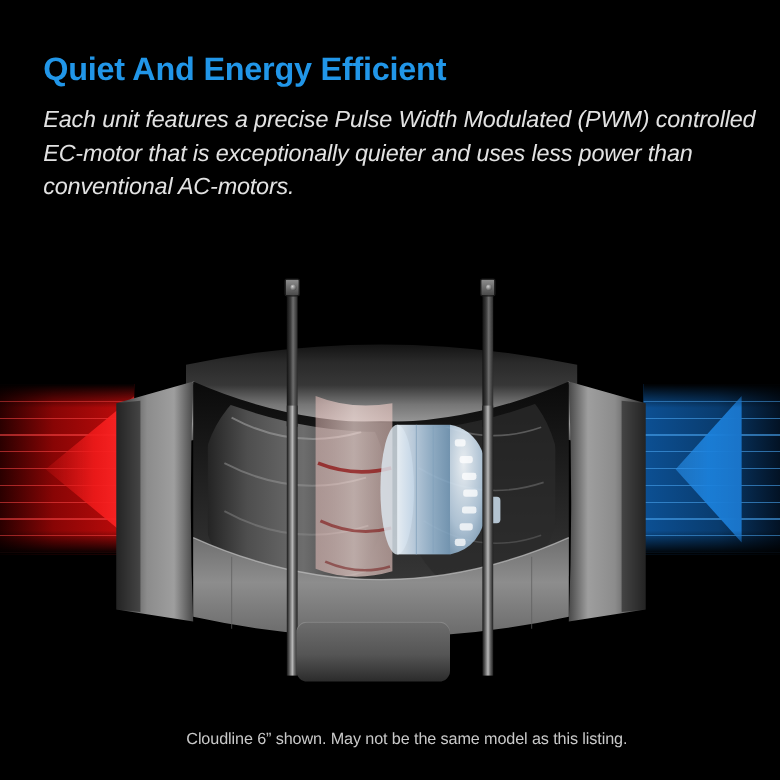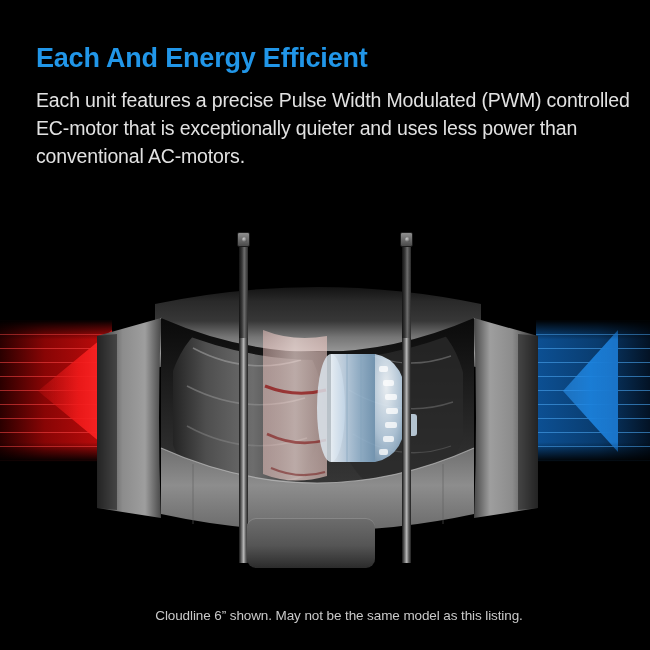--- a/index.html
+++ b/index.html
@@ -27,20 +27,21 @@
     white-space:nowrap;
   }
   .body-copy {
     margin-top:13px;
     font-size:19.5px;
     line-height:1.42;
     color:#e2e2e2;
     font-weight:400;
     letter-spacing:-0.15px;
     max-width:600px;
+    font-style:italic;
   }
 
   
   .caption {
     position:absolute;
     left:0; right:0; top:608px;
     text-align:center;
     font-size:13.5px;
     color:#c9c9c9;
     letter-spacing:-0.1px;
@@ -133,21 +134,21 @@
 
   
   .illus { position:absolute; inset:0; }
 </style>
 </head>
 <body>
 
 <div id="page">
 
   <div class="text-block">
-    <div class="headline">Each And Energy Efficient</div>
+    <div class="headline">Quiet And Energy Efficient</div>
     <div class="body-copy">Each unit features a precise Pulse Width Modulated (PWM) controlled EC-motor that is exceptionally quieter and uses less power than conventional AC-motors.</div>
   </div>
 
   <div class="stage">
 
     <div class="flow left">
       <div class="glow"></div>
       <div class="lines"></div>
       <div class="arrow">
         <svg width="112" height="142" viewBox="0 0 112 142">

